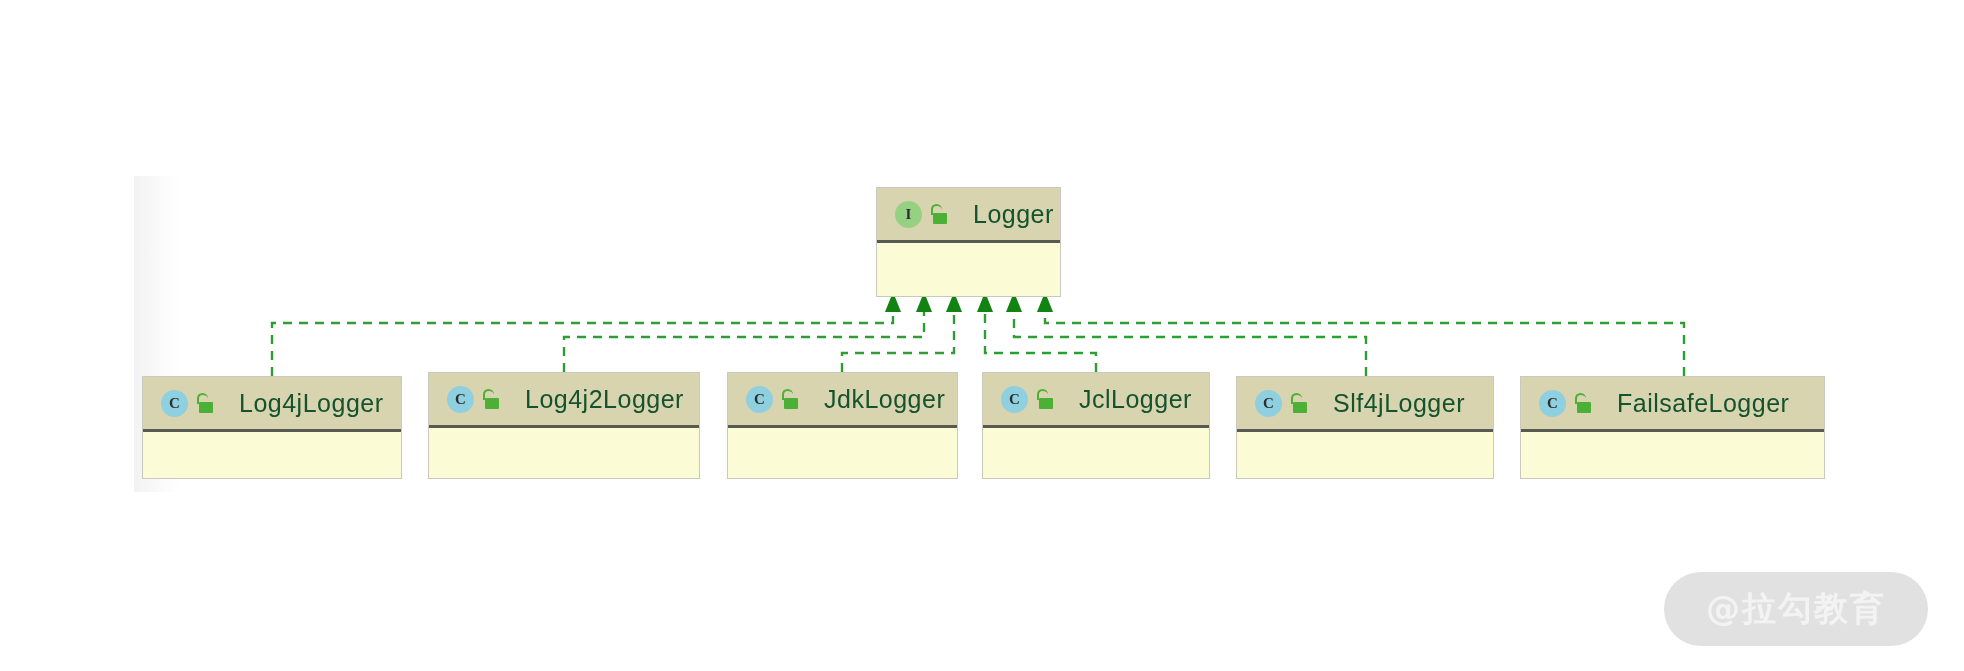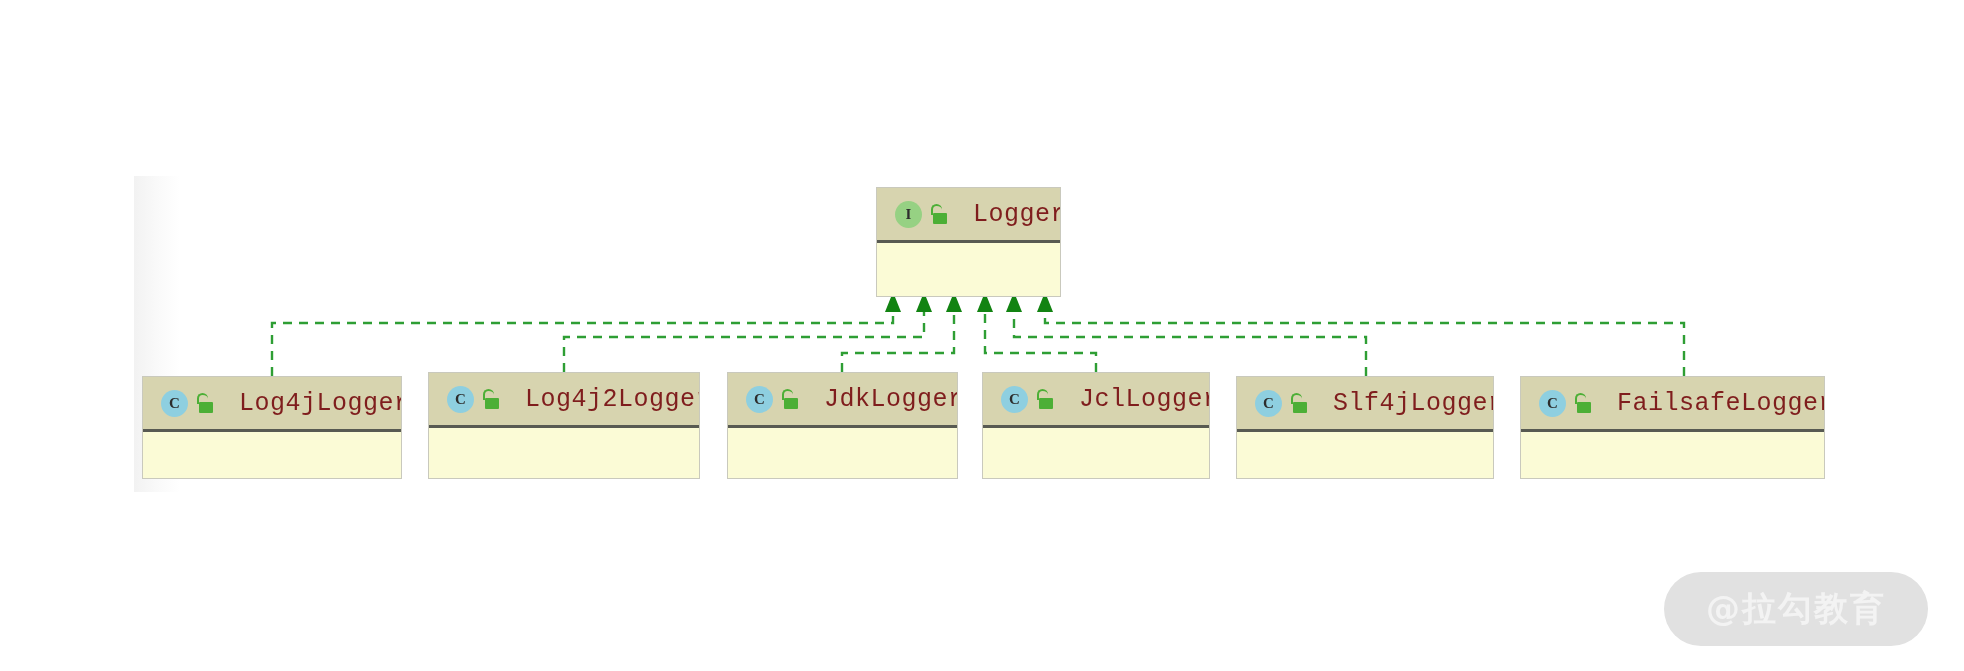--- a/index.html
+++ b/index.html
@@ -100,23 +100,23 @@
     border-bottom: none;
     border-right: none;
     border-top-left-radius: 7px;
     border-top-right-radius: 7px;
     box-sizing: border-box;
   }
 
   .uml-title {
     flex: 0 0 auto;
     margin-left: 22px;
-    font-family: Liberation Mono, monospace;
+    font-family: Liberation Sans, sans-serif;
     font-size: 25px;
-    color: #7f1d1d;
+    color: #14532d;
     white-space: nowrap;
     letter-spacing: 0.5px;
   }
 
   
   .edges {
     position: absolute;
     left: 0;
     top: 0;
     width: 1964px;

